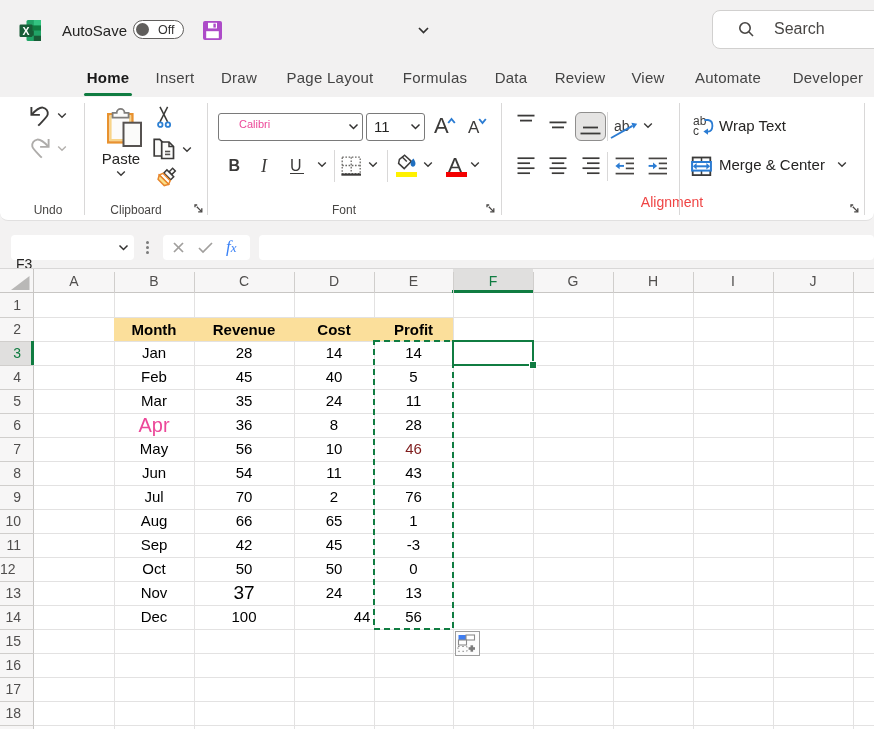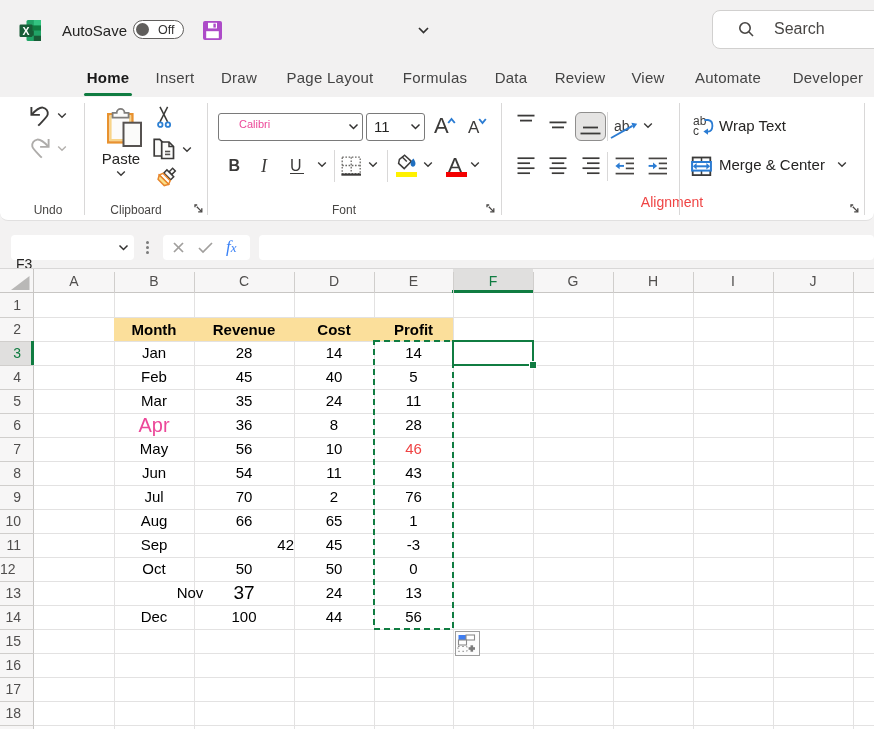--- a/index.html
+++ b/index.html
@@ -415,48 +415,48 @@
   <div class="ab" style="left:194px;top:120px;width:100px;height:24px;line-height:24px;text-align:center;font-size:15px;color:#000;">35</div>
   <div class="ab" style="left:294px;top:120px;width:80px;height:24px;line-height:24px;text-align:center;font-size:15px;color:#000;">24</div>
   <div class="ab" style="left:374px;top:120px;width:79px;height:24px;line-height:24px;text-align:center;font-size:15px;color:#000;">11</div>
   <div class="ab" style="left:114px;top:144px;width:80px;height:24px;line-height:24px;text-align:center;font-size:20px;color:#ec4899;">Apr</div>
   <div class="ab" style="left:194px;top:144px;width:100px;height:24px;line-height:24px;text-align:center;font-size:15px;color:#000;">36</div>
   <div class="ab" style="left:294px;top:144px;width:80px;height:24px;line-height:24px;text-align:center;font-size:15px;color:#000;">8</div>
   <div class="ab" style="left:374px;top:144px;width:79px;height:24px;line-height:24px;text-align:center;font-size:15px;color:#000;">28</div>
   <div class="ab" style="left:114px;top:168px;width:80px;height:24px;line-height:24px;text-align:center;font-size:15px;color:#000;">May</div>
   <div class="ab" style="left:194px;top:168px;width:100px;height:24px;line-height:24px;text-align:center;font-size:15px;color:#000;">56</div>
   <div class="ab" style="left:294px;top:168px;width:80px;height:24px;line-height:24px;text-align:center;font-size:15px;color:#000;">10</div>
-  <div class="ab" style="left:374px;top:168px;width:79px;height:24px;line-height:24px;text-align:center;font-size:15px;color:#ef4444;">46</div>
+  <div class="ab" style="left:374px;top:168px;width:79px;height:24px;line-height:24px;text-align:center;font-size:15px;color:#7f1d1d;">46</div>
   <div class="ab" style="left:114px;top:192px;width:80px;height:24px;line-height:24px;text-align:center;font-size:15px;color:#000;">Jun</div>
   <div class="ab" style="left:194px;top:192px;width:100px;height:24px;line-height:24px;text-align:center;font-size:15px;color:#000;">54</div>
   <div class="ab" style="left:294px;top:192px;width:80px;height:24px;line-height:24px;text-align:center;font-size:15px;color:#000;">11</div>
   <div class="ab" style="left:374px;top:192px;width:79px;height:24px;line-height:24px;text-align:center;font-size:15px;color:#000;">43</div>
   <div class="ab" style="left:114px;top:216px;width:80px;height:24px;line-height:24px;text-align:center;font-size:15px;color:#000;">Jul</div>
   <div class="ab" style="left:194px;top:216px;width:100px;height:24px;line-height:24px;text-align:center;font-size:15px;color:#000;">70</div>
   <div class="ab" style="left:294px;top:216px;width:80px;height:24px;line-height:24px;text-align:center;font-size:15px;color:#000;">2</div>
   <div class="ab" style="left:374px;top:216px;width:79px;height:24px;line-height:24px;text-align:center;font-size:15px;color:#000;">76</div>
   <div class="ab" style="left:114px;top:240px;width:80px;height:24px;line-height:24px;text-align:center;font-size:15px;color:#000;">Aug</div>
   <div class="ab" style="left:194px;top:240px;width:100px;height:24px;line-height:24px;text-align:center;font-size:15px;color:#000;">66</div>
   <div class="ab" style="left:294px;top:240px;width:80px;height:24px;line-height:24px;text-align:center;font-size:15px;color:#000;">65</div>
   <div class="ab" style="left:374px;top:240px;width:79px;height:24px;line-height:24px;text-align:center;font-size:15px;color:#000;">1</div>
   <div class="ab" style="left:114px;top:264px;width:80px;height:24px;line-height:24px;text-align:center;font-size:15px;color:#000;">Sep</div>
-  <div class="ab" style="left:194px;top:264px;width:100px;height:24px;line-height:24px;text-align:right;font-size:15px;color:#000;">42</div>
+  <div class="ab" style="left:194px;top:264px;width:100px;height:24px;line-height:24px;text-align:center;font-size:15px;color:#000;">42</div>
   <div class="ab" style="left:294px;top:264px;width:80px;height:24px;line-height:24px;text-align:center;font-size:15px;color:#000;">45</div>
   <div class="ab" style="left:374px;top:264px;width:79px;height:24px;line-height:24px;text-align:center;font-size:15px;color:#000;">-3</div>
   <div class="ab" style="left:114px;top:288px;width:80px;height:24px;line-height:24px;text-align:center;font-size:15px;color:#000;">Oct</div>
   <div class="ab" style="left:194px;top:288px;width:100px;height:24px;line-height:24px;text-align:center;font-size:15px;color:#000;">50</div>
   <div class="ab" style="left:294px;top:288px;width:80px;height:24px;line-height:24px;text-align:center;font-size:15px;color:#000;">50</div>
   <div class="ab" style="left:374px;top:288px;width:79px;height:24px;line-height:24px;text-align:center;font-size:15px;color:#000;">0</div>
-  <div class="ab" style="left:114px;top:312px;width:80px;height:24px;line-height:24px;text-align:center;font-size:15px;color:#000;padding-left:36px;">Nov</div>
+  <div class="ab" style="left:114px;top:312px;width:80px;height:24px;line-height:24px;text-align:center;font-size:15px;color:#000;">Nov</div>
   <div class="ab" style="left:194px;top:312px;width:100px;height:24px;line-height:24px;text-align:center;font-size:19px;color:#000;">37</div>
   <div class="ab" style="left:294px;top:312px;width:80px;height:24px;line-height:24px;text-align:center;font-size:15px;color:#000;">24</div>
   <div class="ab" style="left:374px;top:312px;width:79px;height:24px;line-height:24px;text-align:center;font-size:15px;color:#000;">13</div>
   <div class="ab" style="left:114px;top:336px;width:80px;height:24px;line-height:24px;text-align:center;font-size:15px;color:#000;">Dec</div>
   <div class="ab" style="left:194px;top:336px;width:100px;height:24px;line-height:24px;text-align:center;font-size:15px;color:#000;">100</div>
-  <div class="ab" style="left:294px;top:336px;width:80px;height:24px;line-height:24px;text-align:center;font-size:15px;color:#000;">44</div>
+  <div class="ab" style="left:294px;top:336px;width:80px;height:24px;line-height:24px;text-align:center;font-size:15px;color:#000;padding-left:28px;">44</div>
   <div class="ab" style="left:374px;top:336px;width:79px;height:24px;line-height:24px;text-align:center;font-size:15px;color:#000;">56</div>
   <svg class="ab" style="left:372px;top:70px;" width="83" height="292" viewBox="0 0 83 292">
         <rect x="2" y="2" width="79" height="288" fill="none" stroke="#107c41" stroke-width="2" stroke-dasharray="6,4"></rect>
       </svg>
   <div class="ab" style="left:452px;top:71px;width:82px;height:26px;border:2px solid #107c41;box-sizing:border-box;"></div>
   <div class="ab" style="left:529px;top:92px;width:8px;height:8px;background:#107c41;border:1px solid #fff;box-sizing:border-box;"></div>
   <div class="ab" style="left:455px;top:362px;width:25px;height:25px;background:#fcfcfc;border:1px solid #9d9d9d;box-sizing:border-box;"></div>
   <svg class="ab" style="left:455px;top:362px;" width="25" height="25" viewBox="0 0 25 25">
         <rect x="3.5" y="4" width="7.5" height="5" fill="#3f7df0"></rect>
         <rect x="11" y="4" width="8.5" height="5" fill="#fff" stroke="#8b8b8b" stroke-width="1.1"></rect>

